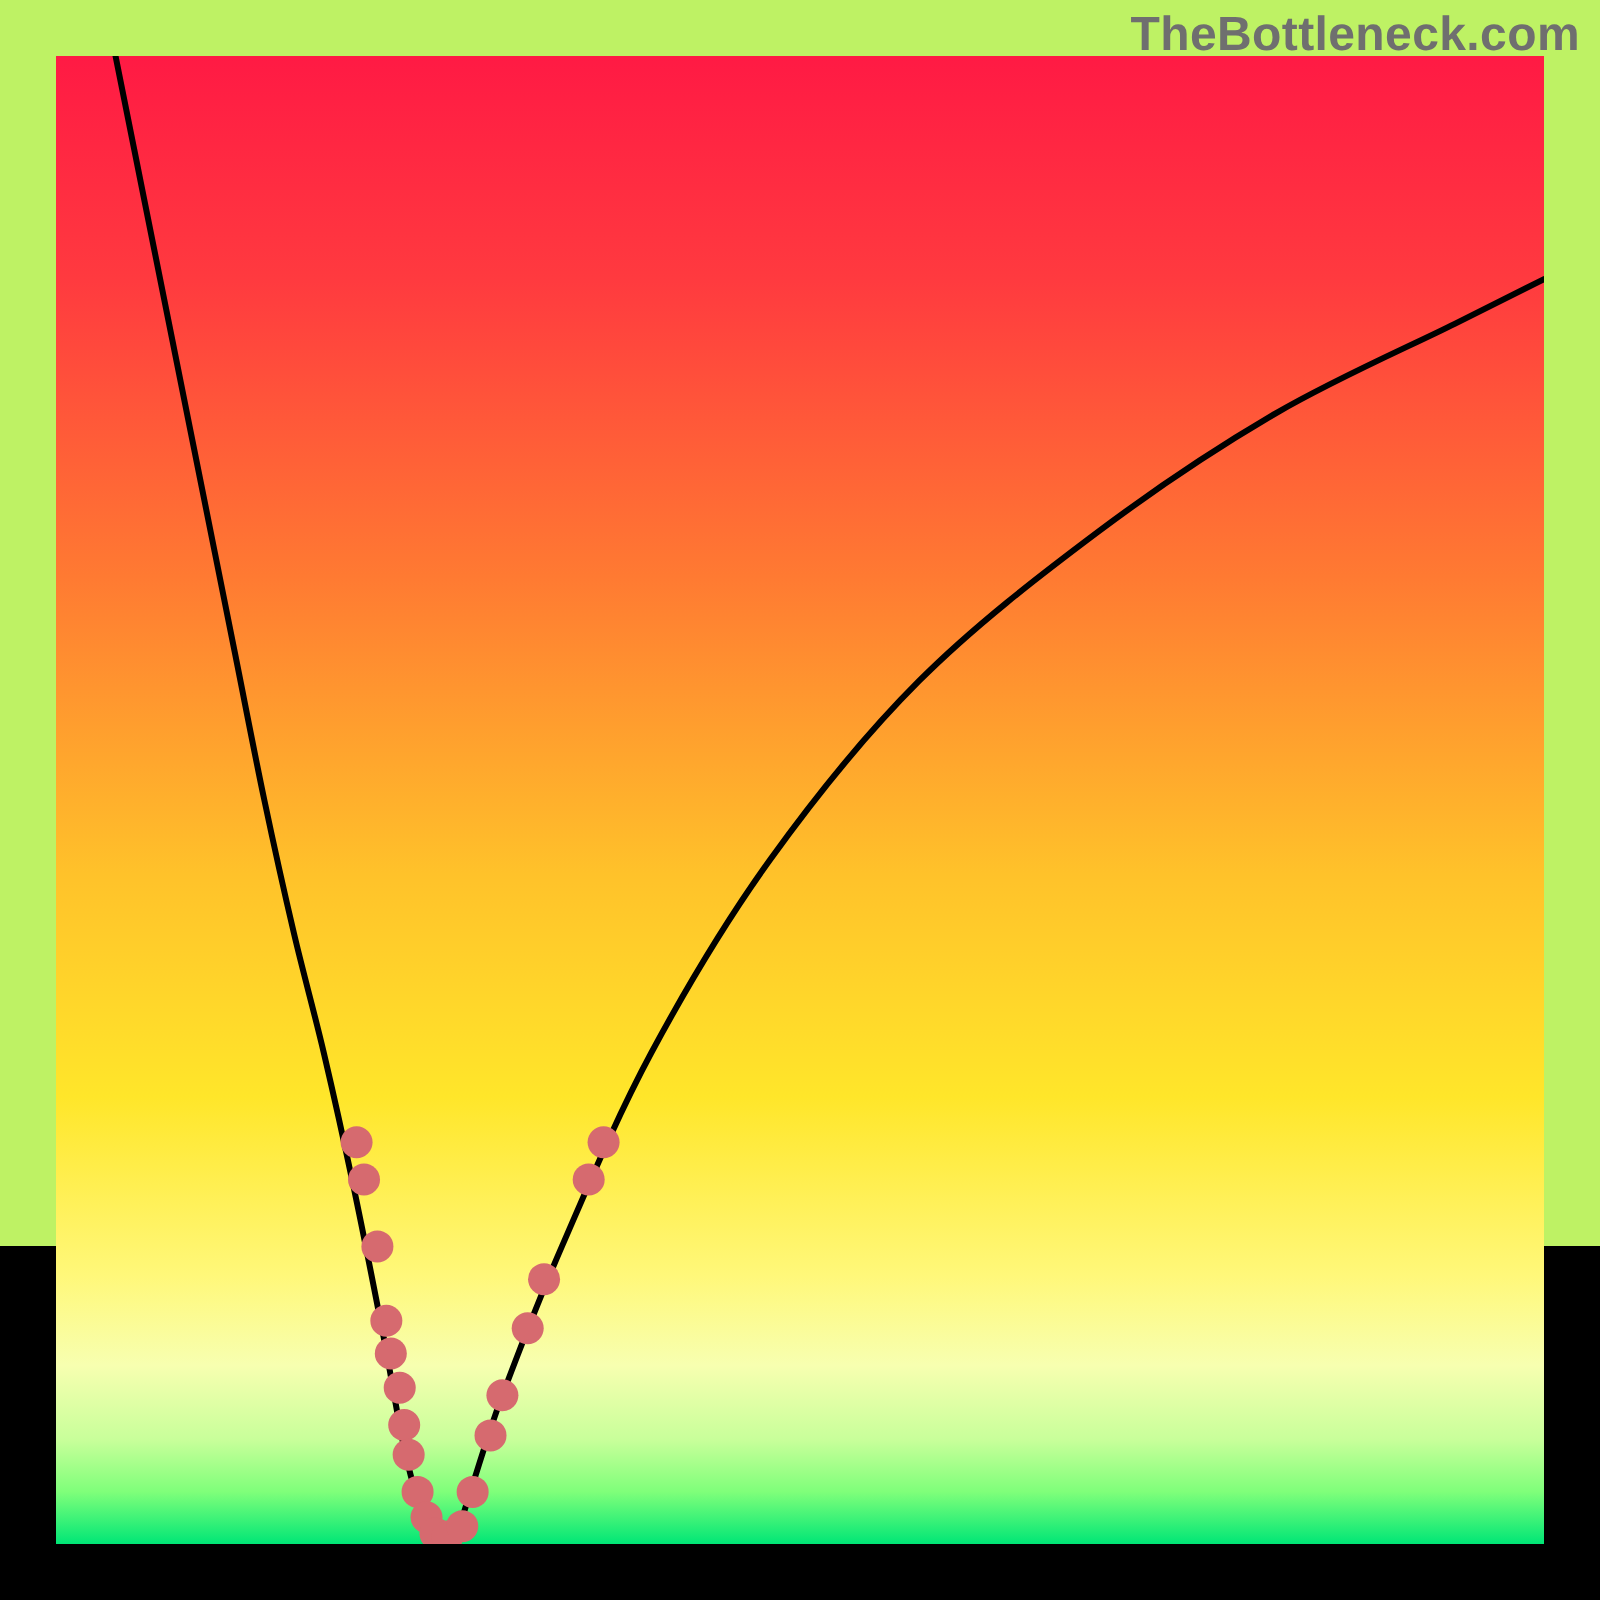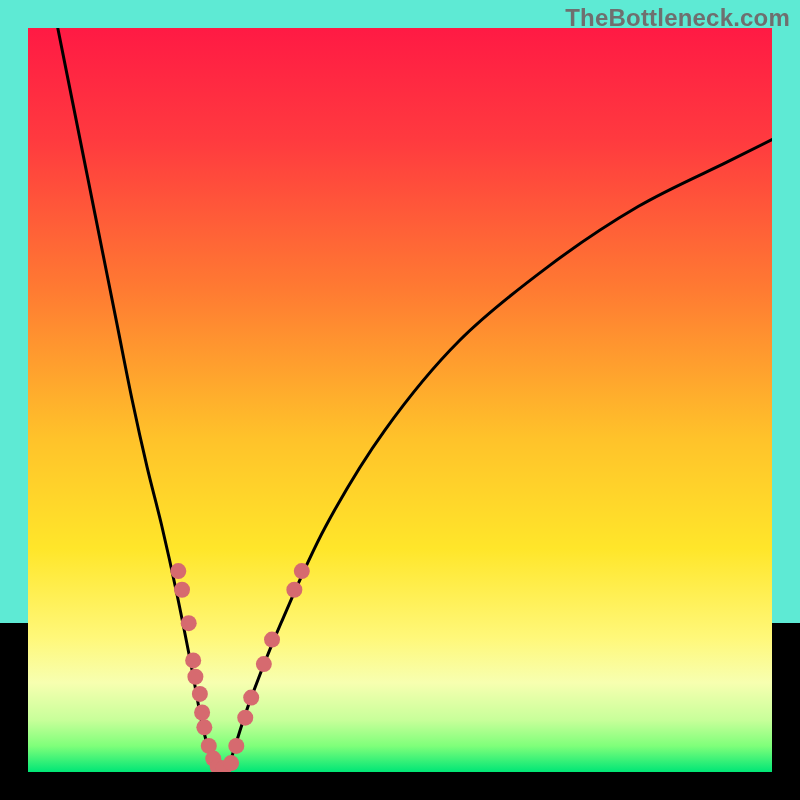--- a/index.html
+++ b/index.html
@@ -9,21 +9,21 @@
     height: 800px;
     overflow: hidden;
     background: #000;
     font-family: Arial, Helvetica, sans-serif;
   }
   .frame {
     position: absolute;
     top: 0; left: 0;
     width: 800px;
     height: 623px;
-    background: #5eead4;
+    background: #bef264;
   }
   .plot-inner {
     position: absolute;
     top: 28px;
     left: 28px;
     width: 744px;
     height: 744px;
     overflow: hidden;
   }
   .gradient {

